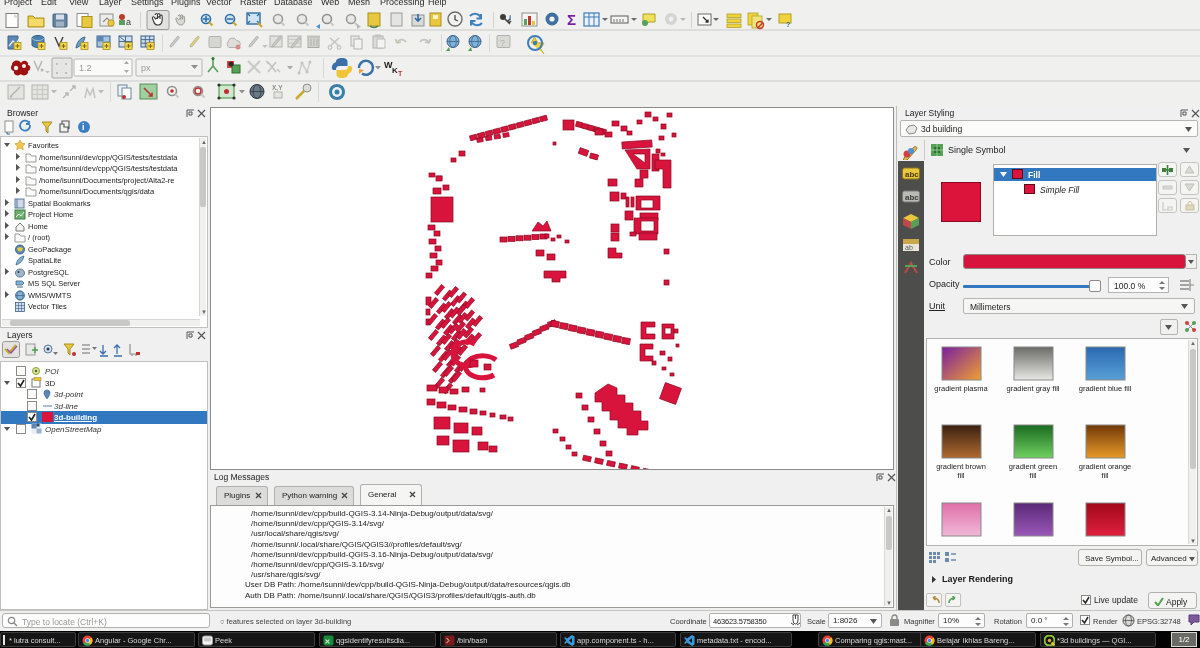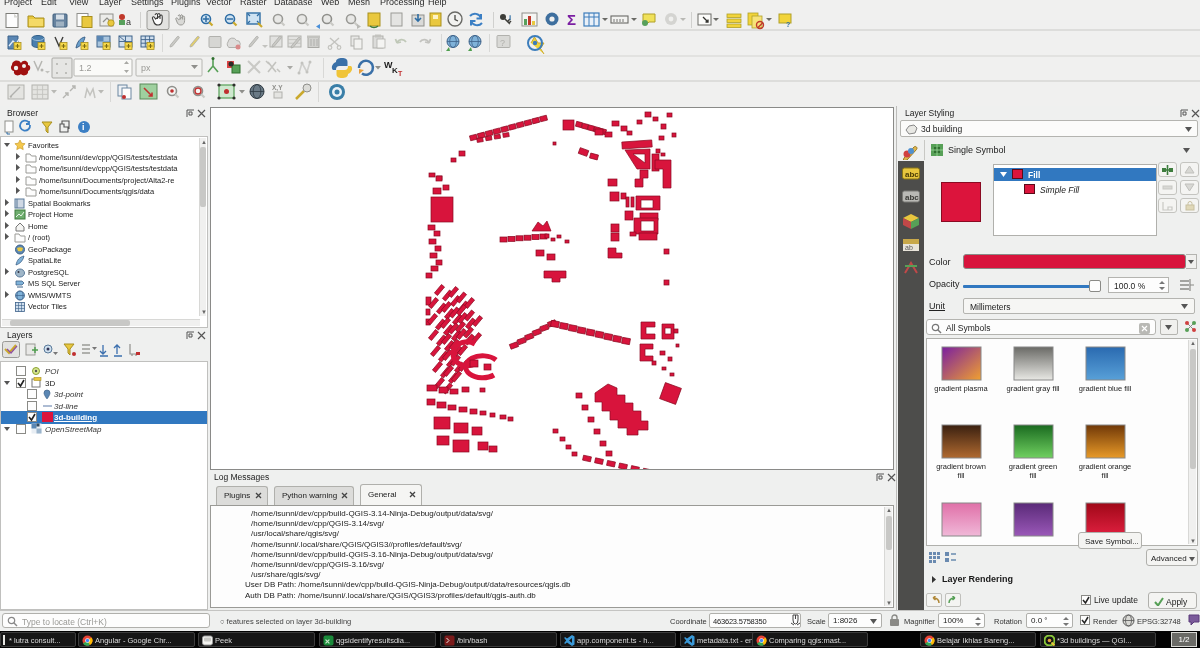--- a/index.html
+++ b/index.html
@@ -844,31 +844,20 @@
         <path d="M2 3 h9 M2 7 h9 M2 11 h9" stroke="#8a8a86" stroke-width="1.6"></path>
         <path d="M12 1 v12 M12 7 h4" stroke="#8a8a86" stroke-width="1.2"></path>
       </svg>
       <span style="position:absolute;left:32px;top:195px;font-size:9px;color:#222;text-decoration:underline;">Unit</span>
       <div class="abs" style="left:66px;top:192px;width:232px;height:16px;background:#f6f6f4;border:1px solid #b4b4b0;border-radius:2px;">
         <span style="position:absolute;left:6px;top:3px;font-size:8.5px;color:#222;">Millimeters</span>
         <svg class="abs" style="right:5px;top:5px" width="8" height="6">
           <path d="M0 0 h7 l-3.5 5 z" fill="#555"></path>
         </svg>
       </div>
-      <div class="abs" style="left:29px;top:213px;width:230px;height:16px;background:#fdfdfd;border:1px solid #b4b4b0;border-radius:3px;">
-        <svg class="abs" style="left:4px;top:3px" width="11" height="11">
-          <circle cx="4.5" cy="4.5" r="3.2" fill="none" stroke="#777" stroke-width="1.2"></circle>
-          <path d="M7 7 l3 3" stroke="#777" stroke-width="1.4"></path>
-        </svg>
-        <span style="position:absolute;left:19px;top:3px;font-size:8.5px;color:#222;">All Symbols</span>
-        <svg class="abs" style="right:5px;top:3px" width="11" height="11">
-          <rect x="0" y="0" width="11" height="11" rx="2" fill="#b9b9b5"></rect>
-          <path d="M3 3 l5 5 M8 3 l-5 5" stroke="#fff" stroke-width="1.2"></path>
-        </svg>
-      </div>
       <div class="abs" style="left:263px;top:213px;width:18px;height:16px;background:#f0f0ee;border:1px solid #b4b4b0;border-radius:2px;"></div>
       <svg class="abs" style="left:268px;top:219px" width="8" height="6">
         <path d="M0 0 h7 l-3.5 5 z" fill="#555"></path>
       </svg>
       <svg class="abs" style="left:287px;top:214px" width="13" height="13">
         <path d="M2 11 L11 2 m-9 0 l9 9" stroke="#888" stroke-width="1"></path>
         <circle cx="3" cy="3" r="2" fill="#d04040"></circle>
         <circle cx="10" cy="3" r="2" fill="#57a057"></circle>
         <circle cx="3" cy="10" r="2" fill="#57a057"></circle>
         <circle cx="10" cy="10" r="2" fill="#d04040"></circle>
@@ -947,21 +936,21 @@
           <rect x="5" y="9" width="3" height="3"></rect>
         </g>
       </svg>
       <svg class="abs" style="left:47px;top:445px" width="13" height="13">
         <g fill="#6a8ab0">
           <rect x="1" y="1" width="4" height="4"></rect>
           <rect x="1" y="7" width="4" height="4"></rect>
         </g>
         <path d="M7 3 h5 M7 9 h5" stroke="#6a8ab0" stroke-width="1.5"></path>
       </svg>
-      <div class="abs" style="left:181px;top:426px;width:64px;height:17px;background:#f4f4f2;border:1px solid #b0b0ac;border-radius:3px;padding-left:23px;">
+      <div class="abs" style="left:181px;top:443px;width:64px;height:17px;background:#f4f4f2;border:1px solid #b0b0ac;border-radius:3px;padding-left:23px;">
         <span style="position:absolute;left:6px;top:3.5px;font-size:8px;color:#222;">Save Symbol...</span>
       </div>
       <div class="abs" style="left:249px;top:443px;width:52px;height:17px;background:#f4f4f2;border:1px solid #b0b0ac;border-radius:3px;">
         <span style="position:absolute;left:4px;top:3.5px;font-size:8px;color:#222;">Advanced</span>
         <svg class="abs" style="right:1px;top:7px" width="7" height="5">
           <path d="M0 0 h6 l-3 4.5 z" fill="#555"></path>
         </svg>
       </div>
       <svg class="abs" style="left:34px;top:470px" width="6" height="8">
         <path d="M1 0 l4 3.5 -4 3.5 z" fill="#333"></path>
@@ -1012,21 +1001,21 @@
       <svg class="abs" style="right:3px;top:5px" width="8" height="6">
         <path d="M0 0 h7 l-3.5 5 z" fill="#555"></path>
       </svg>
     </div>
     <svg class="abs" style="left:889px;top:3px" width="11" height="13">
       <rect x="1" y="5" width="9" height="7" rx="1" fill="#8a8a86"></rect>
       <path d="M3 5 v-1.5 a2.5 2.5 0 0 1 5 0 V5" fill="none" stroke="#8a8a86" stroke-width="1.4"></path>
     </svg>
     <span style="position:absolute;left:904px;top:6px;font-size:7.5px;color:#333;">Magnifier</span>
     <div class="abs" style="left:938px;top:2px;width:47px;height:15px;background:#fdfdfd;border:1px solid #b0b0ac;border-radius:2px;">
-      <span style="position:absolute;left:4px;top:2px;font-size:8px;color:#222;">100%</span>
+      <span style="position:absolute;left:4px;top:2px;font-size:8px;color:#222;">10%</span>
       <svg class="abs" style="right:2px;top:2px" width="8" height="11">
         <path d="M1 4 l3 -3 3 3 z M1 7 l3 3 3 -3 z" fill="#777"></path>
       </svg>
     </div>
     <span style="position:absolute;left:994px;top:6px;font-size:7.5px;color:#333;">Rotation</span>
     <div class="abs" style="left:1026px;top:2px;width:47px;height:15px;background:#fdfdfd;border:1px solid #b0b0ac;border-radius:2px;">
       <span style="position:absolute;left:4px;top:2px;font-size:8px;color:#222;">0.0 °</span>
       <svg class="abs" style="right:2px;top:2px" width="8" height="11">
         <path d="M1 4 l3 -3 3 3 z M1 7 l3 3 3 -3 z" fill="#777"></path>
       </svg>
@@ -1086,21 +1075,21 @@
         <path d="M8 0 L10.5 1.5 V9.5 L8 11 L3 7.5 L1 9 L0.2 8 L2.2 5.5 L0.2 3 L1 2 L3 3.5 z M8 3 L5 5.5 L8 8 z" fill="#3a99d8"></path>
       </svg>
       <span class="tt">app.component.ts - h...</span>
     </div>
     <div class="task" style="left:680px;width:112px;">
       <svg class="abs" style="left:3px;top:2px" width="11" height="11">
         <path d="M8 0 L10.5 1.5 V9.5 L8 11 L3 7.5 L1 9 L0.2 8 L2.2 5.5 L0.2 3 L1 2 L3 3.5 z M8 3 L5 5.5 L8 8 z" fill="#3a99d8"></path>
       </svg>
       <span class="tt">metadata.txt - encod...</span>
     </div>
-    <div class="task" style="left:752px;width:116px;">
+    <div class="task" style="left:818px;width:116px;">
       <svg class="abs" style="left:3px;top:2px" width="11" height="11">
         <circle cx="5.5" cy="5.5" r="5" fill="#e84335"></circle>
         <path d="M5.5 5.5 L1 8.5 A5 5 0 0 0 8 10 z" fill="#34a853"></path>
         <path d="M5.5 5.5 L8 10 A5 5 0 0 0 9.5 2.5 z" fill="#fbbc05"></path>
         <circle cx="5.5" cy="5.5" r="2.3" fill="#fff"></circle>
         <circle cx="5.5" cy="5.5" r="1.7" fill="#4285f4"></circle>
       </svg>
       <span class="tt">Comparing qgis:mast...</span>
     </div>
     <div class="task" style="left:920px;width:116px;">

